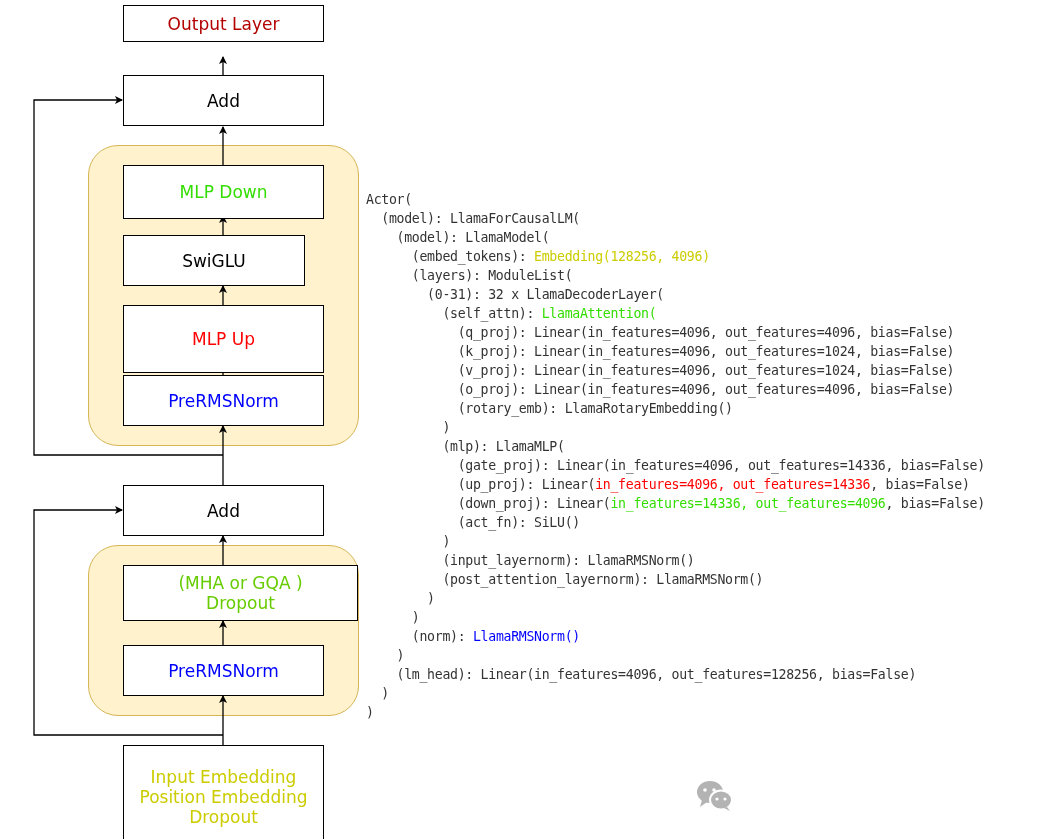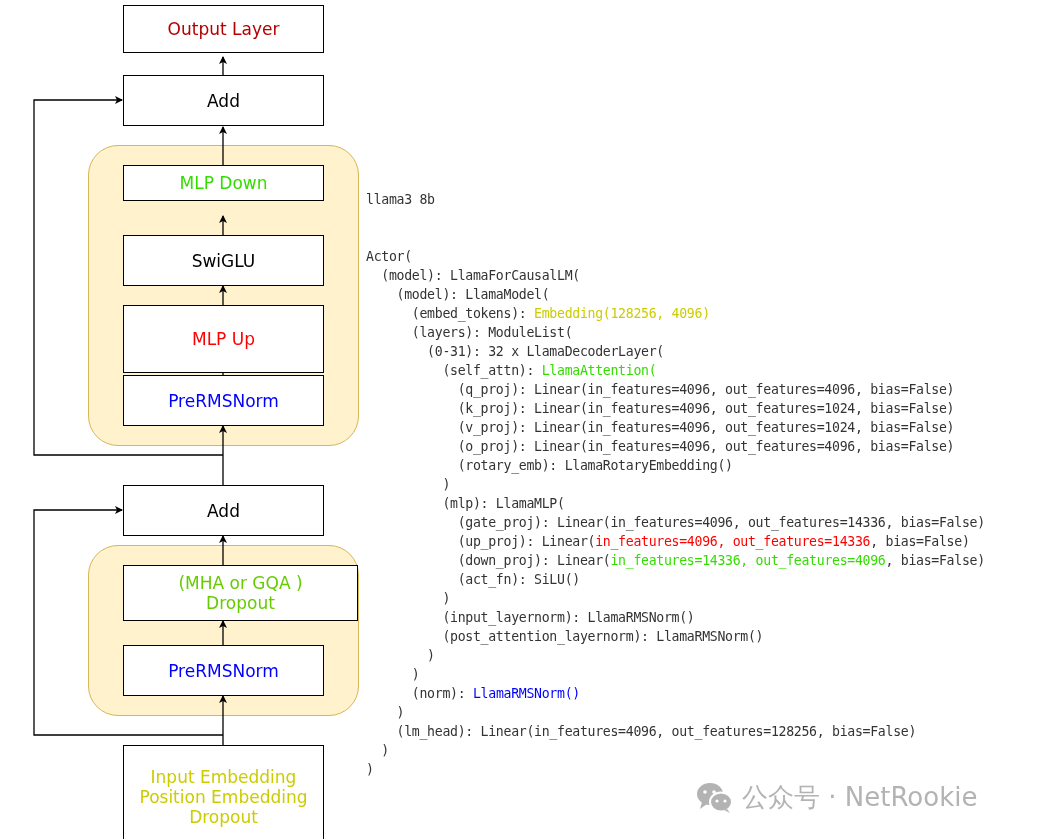--- a/index.html
+++ b/index.html
@@ -39,44 +39,42 @@
     <line x1="223" y1="565" x2="223" y2="536" marker-end="url(#ah)"></line>
     <line x1="223" y1="645" x2="223" y2="621" marker-end="url(#ah)"></line>
     <line x1="223" y1="745" x2="223" y2="696" marker-end="url(#ah)"></line>
 
     <polyline points="223,455 34,455 34,100 122,100" marker-end="url(#ah)"></polyline>
 
     <polyline points="223,735 34,735 34,510 122,510" marker-end="url(#ah)"></polyline>
   </g>
 </svg>
 
-<div class="box" style="left:123px;top:5px;width:201px;height:48px;color:#b30000;">Output Layer</div>
+<div class="box" style="left:123px;top:5px;width:201px;height:37px;color:#b30000;">Output Layer</div>
 <div class="box" style="left:123px;top:75px;width:201px;height:51px;color:#000;">Add</div>
-<div class="box" style="left:123px;top:165px;width:201px;height:36px;color:#33dd00;">MLP Down</div>
-<div class="box" style="left:123px;top:235px;width:201px;height:51px;color:#000;">SwiGLU</div>
+<div class="box" style="left:123px;top:165px;width:201px;height:54px;color:#33dd00;">MLP Down</div>
+<div class="box" style="left:123px;top:235px;width:182px;height:51px;color:#000;">SwiGLU</div>
 <div class="box" style="left:123px;top:305px;width:201px;height:68px;color:#ff0000;">MLP Up</div>
 <div class="box" style="left:123px;top:375px;width:201px;height:51px;color:#0000ff;">PreRMSNorm</div>
 <div class="box" style="left:123px;top:485px;width:201px;height:51px;color:#000;">Add</div>
 <div class="box" style="left:123px;top:565px;width:235px;height:56px;color:#66cc00;">(MHA or GQA )
 Dropout</div>
 <div class="box" style="left:123px;top:645px;width:201px;height:51px;color:#0000ff;">PreRMSNorm</div>
 <div class="box" style="left:123px;top:745px;width:201px;height:104px;color:#cccc00;">Input Embedding
 Position Embedding
 Dropout</div>
 
 <div class="code">
-  <span class="line">llama3 8b</span>
   <div id="code-lines"><span class="line"><span>Actor(</span></span><span class="line"><span>  (model): LlamaForCausalLM(</span></span><span class="line"><span>    (model): LlamaModel(</span></span><span class="line"><span>      (embed_tokens): </span><span style="color: rgb(204, 204, 0);">Embedding(128256, 4096)</span></span><span class="line"><span>      (layers): ModuleList(</span></span><span class="line"><span>        (0-31): 32 x LlamaDecoderLayer(</span></span><span class="line"><span>          (self_attn): </span><span style="color: rgb(51, 221, 0);">LlamaAttention(</span></span><span class="line"><span>            (q_proj): Linear(in_features=4096, out_features=4096, bias=False)</span></span><span class="line"><span>            (k_proj): Linear(in_features=4096, out_features=1024, bias=False)</span></span><span class="line"><span>            (v_proj): Linear(in_features=4096, out_features=1024, bias=False)</span></span><span class="line"><span>            (o_proj): Linear(in_features=4096, out_features=4096, bias=False)</span></span><span class="line"><span>            (rotary_emb): LlamaRotaryEmbedding()</span></span><span class="line"><span>          )</span></span><span class="line"><span>          (mlp): LlamaMLP(</span></span><span class="line"><span>            (gate_proj): Linear(in_features=4096, out_features=14336, bias=False)</span></span><span class="line"><span>            (up_proj): Linear(</span><span style="color: rgb(255, 0, 0);">in_features=4096, out_features=14336</span><span>, bias=False)</span></span><span class="line"><span>            (down_proj): Linear(</span><span style="color: rgb(51, 221, 0);">in_features=14336, out_features=4096</span><span>, bias=False)</span></span><span class="line"><span>            (act_fn): SiLU()</span></span><span class="line"><span>          )</span></span><span class="line"><span>          (input_layernorm): LlamaRMSNorm()</span></span><span class="line"><span>          (post_attention_layernorm): LlamaRMSNorm()</span></span><span class="line"><span>        )</span></span><span class="line"><span>      )</span></span><span class="line"><span>      (norm): </span><span style="color: rgb(0, 0, 255);">LlamaRMSNorm()</span></span><span class="line"><span>    )</span></span><span class="line"><span>    (lm_head): Linear(in_features=4096, out_features=128256, bias=False)</span></span><span class="line"><span>  )</span></span><span class="line"><span>)</span></span></div>
 </div>
 
 <div class="wm">
   <svg width="38" height="32" viewBox="0 0 38 32">
     <ellipse cx="14" cy="12" rx="13" ry="11" fill="#b3b3b3"></ellipse>
     <path d="M6,20 L4,27 L11,22 z" fill="#b3b3b3"></path>
     <ellipse cx="25" cy="20" rx="11" ry="9.5" fill="#b3b3b3" stroke="#fff" stroke-width="2"></ellipse>
     <path d="M31,27 L34,31 L28,28 z" fill="#b3b3b3"></path>
     <circle cx="9" cy="10" r="1.8" fill="#fff"></circle>
     <circle cx="18" cy="10" r="1.8" fill="#fff"></circle>
     <circle cx="21" cy="19" r="1.6" fill="#fff"></circle>
     <circle cx="29" cy="19" r="1.6" fill="#fff"></circle>
   </svg>
-  <span>公众号 · NetRookie</span>
 </div>
 
 </body></html>

